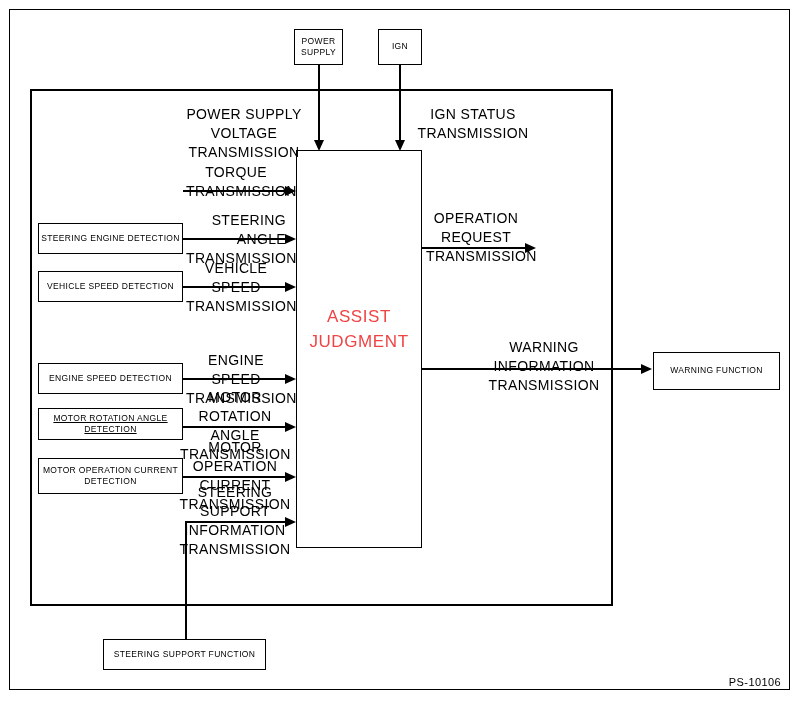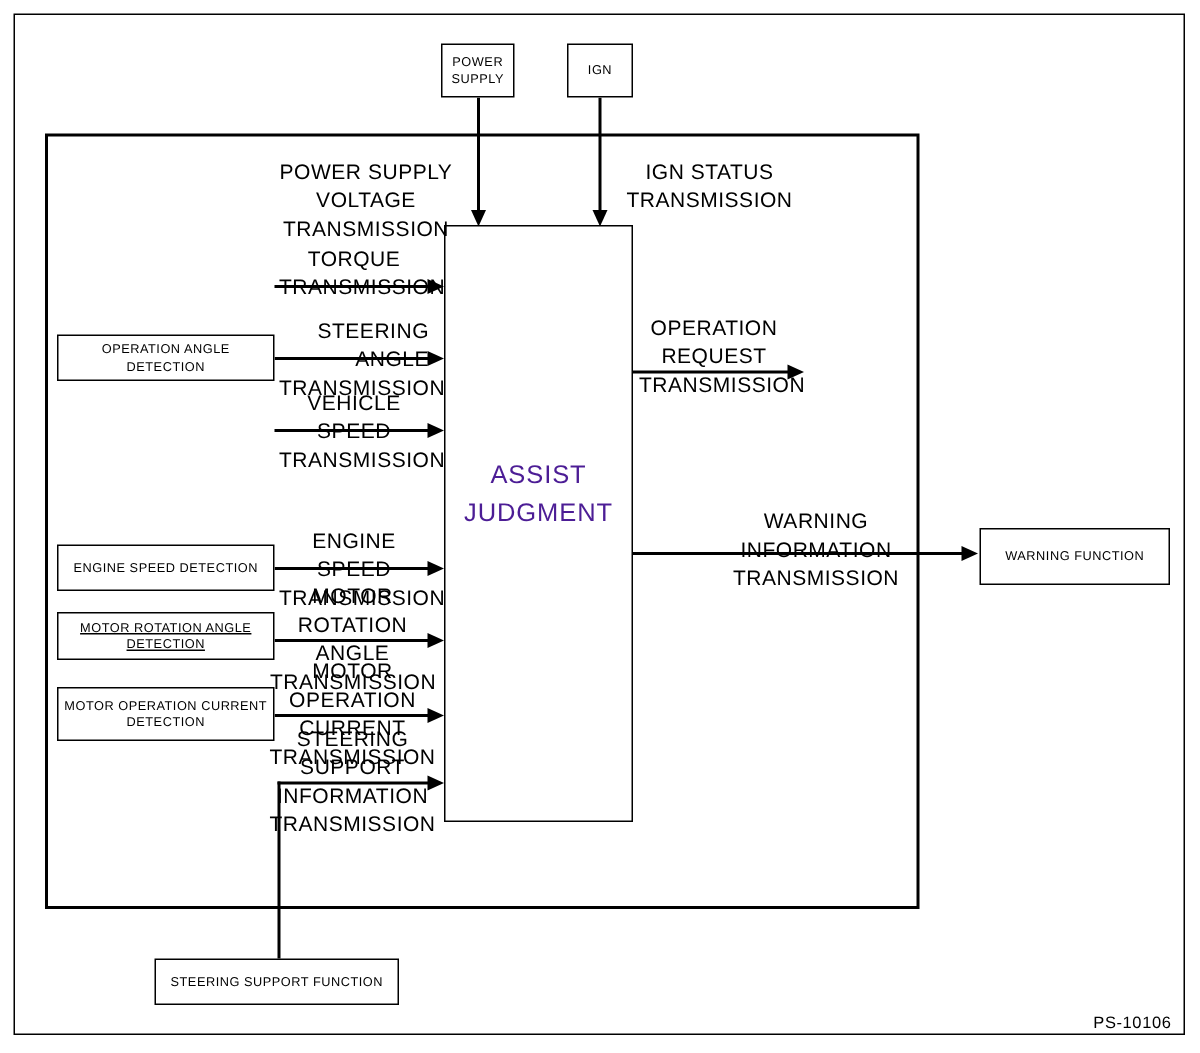--- a/index.html
+++ b/index.html
@@ -62,21 +62,21 @@
     display: flex;
     align-items: flex-start;
     justify-content: center;
     text-align: center;
     z-index: 3;
   }
   .assist-text {
     font-size: 17px;
     line-height: 1.45;
     letter-spacing: 0.6px;
-    color: #4c1d95;
+    color: #ef4444;
     margin-top: 154px;
   }
   
   .hline {
     position: absolute;
     height: 0;
     border-top: 2px solid #000;
     z-index: 2;
   }
   .vline {
@@ -150,21 +150,24 @@
 TRANSMISSION</div>
   <div class="label" style="left:406px; top:105px; width:134px;">IGN STATUS
 TRANSMISSION</div>
 
   <div class="assist-box" style="left:296px; top:150px; width:126px; height:398px;">
     <div class="assist-text">ASSIST
 JUDGMENT</div>
   </div>
 
   <div class="box" style="left:38px; top:223px; width:145px; height:31px;">
-    <span>OPERATION ANGLE DETECTION</span>
+    <span>STEERING ENGINE DETECTION</span>
+  </div>
+  <div class="box" style="left:38px; top:271px; width:145px; height:31px;">
+    <span>VEHICLE SPEED DETECTION</span>
   </div>
   <div class="box" style="left:38px; top:363px; width:145px; height:31px;">
     <span>ENGINE SPEED DETECTION</span>
   </div>
   <div class="box" style="left:38px; top:408px; width:145px; height:32px;text-decoration:underline;">
     <span>MOTOR ROTATION ANGLE
 DETECTION</span>
   </div>
   <div class="box" style="left:38px; top:458px; width:145px; height:36px;">
     <span>MOTOR OPERATION CURRENT

